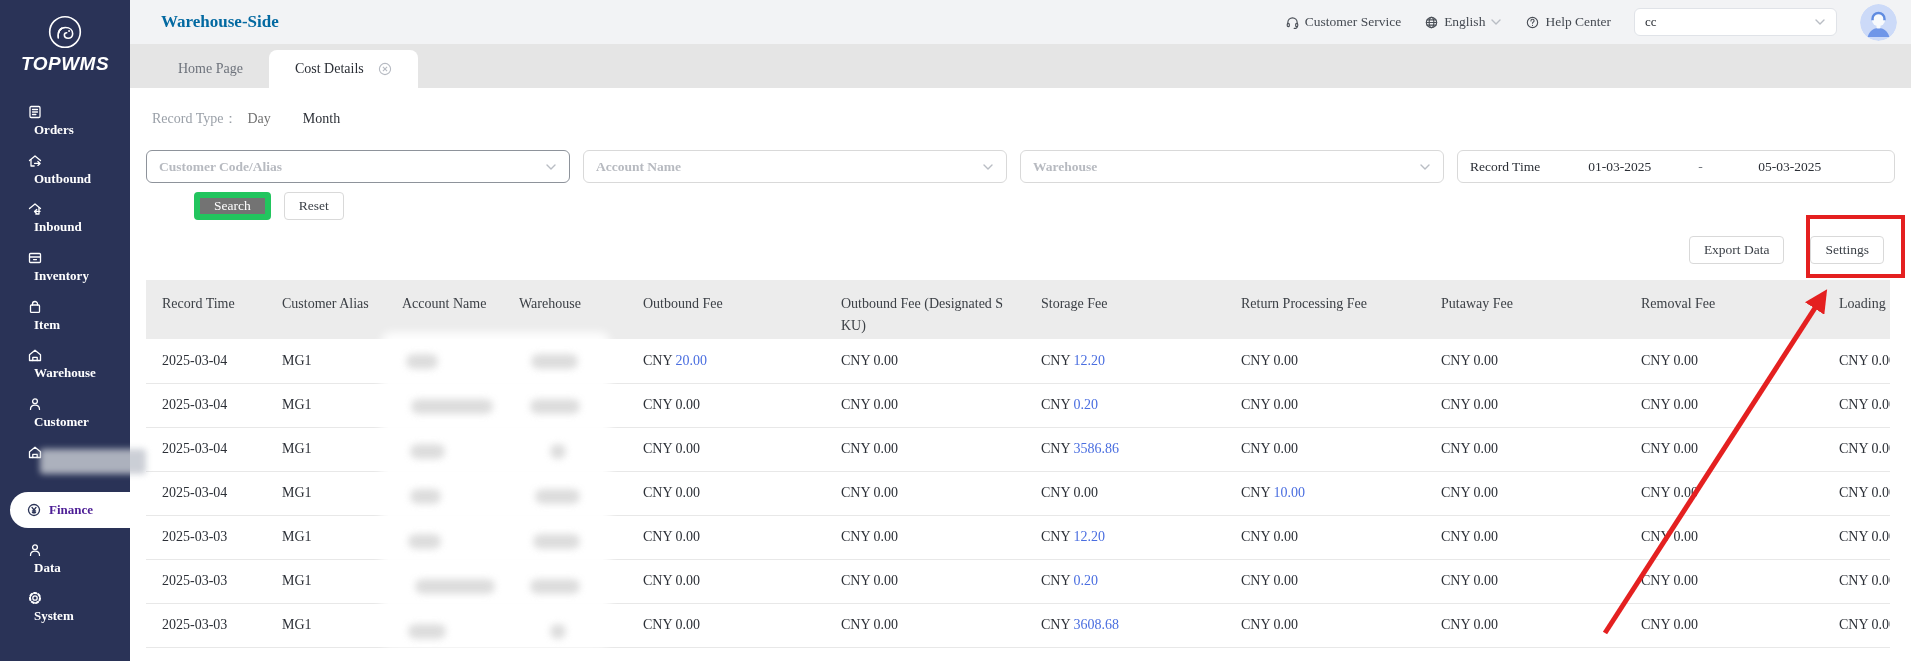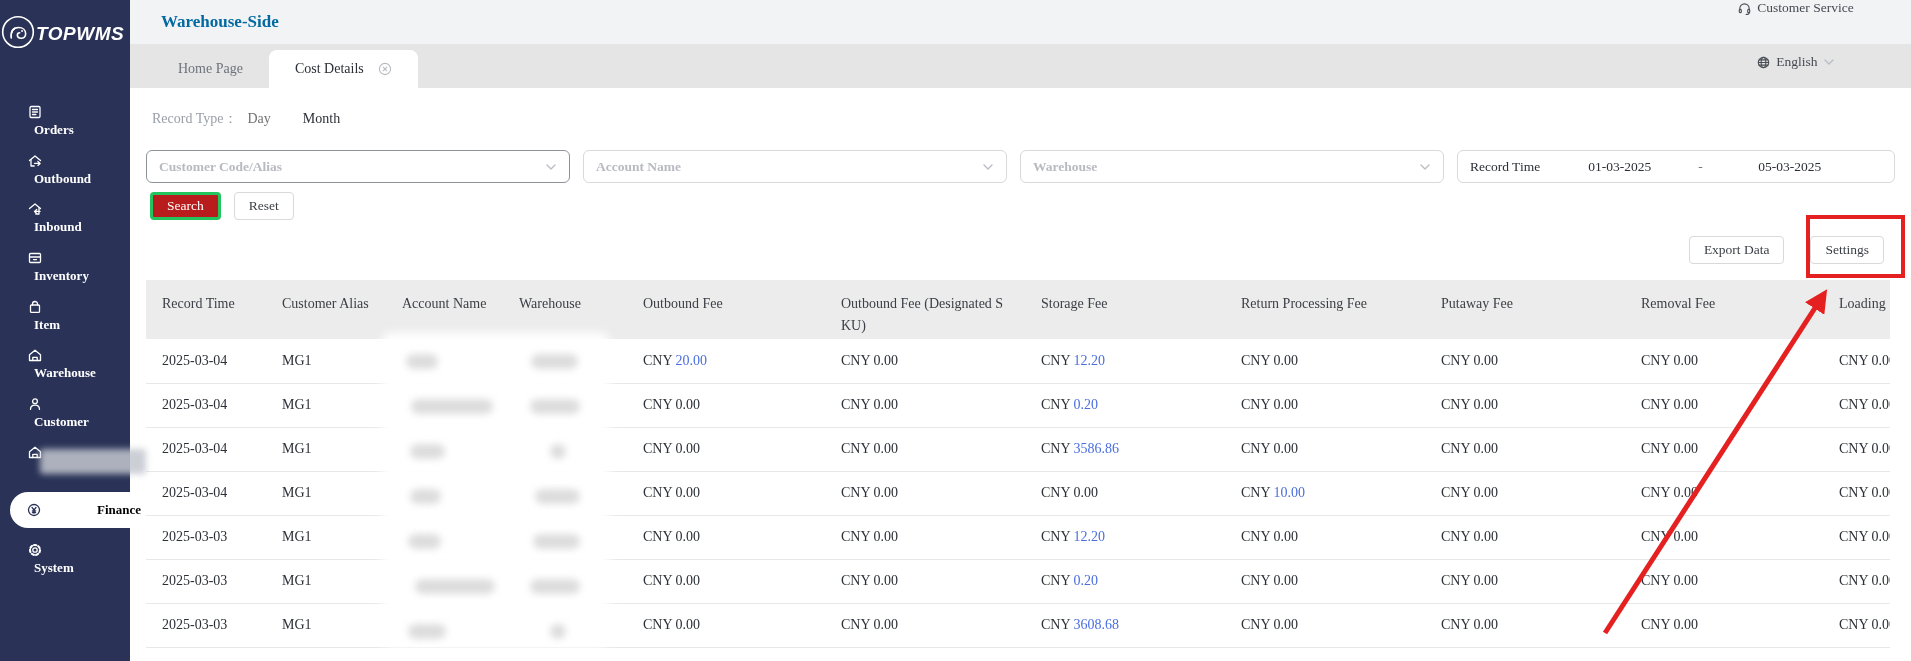--- a/index.html
+++ b/index.html
@@ -2,42 +2,42 @@
 <html><head>
 <meta charset="utf-8">
 <style>
   * { margin:0; padding:0; box-sizing:border-box; }
   html,body { width:1911px; height:661px; overflow:hidden; background:#fff;
     font-family:"Liberation Serif","DejaVu Serif",serif; }
   #stage { position:relative; width:1911px; height:661px; background:#fff; overflow:hidden; }
 
   
   .sidebar { position:absolute; left:0; top:0; width:130px; height:661px; background:#2a3357; z-index:5; }
-  .logo { display:flex; flex-direction:row; align-items:center; padding-top:14px; }
+  .logo { display:flex; flex-direction:column; align-items:center; padding-top:14px; }
   .logo-text { color:#fff; font-family:"Liberation Sans","DejaVu Sans",sans-serif;
     font-weight:bold; font-style:italic; font-size:19px; letter-spacing:.5px; margin-top:3px; }
   .menu { position:absolute; top:97px; left:0; right:0; }
   .menu-item { position:relative; height:48.6px; display:flex; align-items:center; padding-left:27px; cursor:pointer; }
   .menu-item .mi-icon { width:16px; height:16px; margin-right:7px; flex:none; color:#fff; }
   .menu-item .mi-icon svg { width:16px; height:16px; display:block; stroke:currentColor; fill:none;
     stroke-width:1.3; stroke-linecap:round; stroke-linejoin:round; }
   .menu-item .mi-label { color:#fff; font-weight:bold; font-size:13px; white-space:nowrap; }
   .menu-item.active { padding-left:0; }
   .menu-item.active .pill { display:flex; align-items:center; height:36px; margin-left:10px; width:135px;
     background:#fff; border-radius:20px 0 0 20px; padding-left:16px; }
   .menu-item.active .mi-icon { color:#2a3357; }
-  .menu-item.active .mi-label { color:#000000;margin-left:48px; }
+  .menu-item.active .mi-label { color:#4c1d95; }
   .mi-blob { position:absolute; left:40px; top:12px; width:106px; height:25px;
     background:#c3c7cf; filter:blur(3px); opacity:.85; border-radius:3px; z-index:6; }
 
   
   .main { position:absolute; left:130px; top:0; right:0; height:661px; }
   .topbar { position:relative; height:44px; background:#f2f3f5; }
   .page-title { position:absolute; left:31px; top:0; line-height:44px; font-size:17px; font-weight:bold; color:#0369a1; }
-  .topbar-right { position:absolute; right:14px; top:0; height:44px; display:flex; align-items:center; gap:38px;flex-direction:column; }
+  .topbar-right { position:absolute; right:14px; top:0; height:44px; display:flex; align-items:center; gap:23px; }
   .tb-action { display:flex; align-items:center; gap:5px; color:#454a52; font-size:13.5px; cursor:pointer; }
   .tb-action svg { width:15px; height:15px; display:block; stroke:#4a4f57; fill:none; stroke-width:1.2;
     stroke-linecap:round; stroke-linejoin:round; }
   .user-select { width:203px; height:28px; background:#fff; border:1px solid #e0e3e8; border-radius:6px;
     display:flex; align-items:center; justify-content:space-between; padding:0 10px; font-size:13px; color:#2b2f36; cursor:pointer; }
   .chev svg { width:12px; height:8px; stroke:#b9bdc4; fill:none; stroke-width:1.4; stroke-linecap:round; stroke-linejoin:round; display:block; }
   .avatar { width:37px; height:37px; border-radius:50%; overflow:hidden; flex:none; cursor:pointer; }
 
   .tabstrip { height:44px; background:#e5e5e5; display:flex; align-items:stretch; padding-left:22px; }
   .tab { display:flex; align-items:center; gap:14px; padding:0 26px; font-size:14px; color:#6e737c;
@@ -58,21 +58,21 @@
   .sel.focus { border-color:#8e939b; }
   .range-box { height:33px; border:1px solid #d9d9d9; border-radius:6px; background:#fff; flex:1;
     display:flex; align-items:center; font-size:13.5px; color:#2b2f36; padding:0 12px; cursor:pointer; }
   .range-box .rb-label { margin-right:48px; }
   .range-box .rb-date { width:110px; }
   .range-box .rb-sep { width:60px; color:#6f747c; }
 
   .btn-row { position:absolute; left:20px; top:104px; display:flex; gap:13px; }
   .btn { height:28px; padding:0 14px; font-size:13.5px; border-radius:4px; display:flex; align-items:center;
     cursor:pointer; font-family:inherit; }
-  .btn-primary { background:#b91c1c; color:#fff; border:3px solid #22c55e; }
+  .btn-primary { background:#737373; color:#fff; border:6px solid #22c55e;margin-left:44px; }
   .btn-plain { background:#fff; color:#3a3f46; border:1px solid #d9d9d9; }
 
   .export-row { position:absolute; right:27px; top:148px; display:flex; gap:26px; }
 
   .table-wrap { position:absolute; left:16px; top:192px; width:1744px; height:374px; overflow:hidden; }
   table.cost { border-collapse:collapse; table-layout:fixed; width:1827px; font-size:14px; }
   table.cost th { background:#ececec; height:59px; vertical-align:top; padding:13px 16px 0 16px; text-align:left;
     font-weight:normal; color:#3c4046; word-break:break-all; line-height:1.55; }
   table.cost td { height:44px; border-bottom:1px solid #e8e8e8; padding:0 16px; color:#2b2f36; white-space:nowrap; }
   .amt-link { color:#4a6ee0; cursor:pointer; }
@@ -156,20 +156,26 @@
         <div class="menu-item active">
           <div class="pill">
             <span class="mi-icon">
               <svg viewBox="0 0 16 16">
                 <circle cx="8" cy="8" r="5.5"></circle>
                 <path d="M6 5.4 8 8l2-2.6M8 8v3.2M6.4 9h3.2M6.4 10.6h3.2"></path>
               </svg>
             </span>
             <span class="mi-label">Finance</span>
           </div>
+        </div>
+        <div class="menu-item">
+          <span><span class="mi-icon"><svg viewBox="0 0 16 16">
+                <circle cx="8" cy="5.3" r="2.4"></circle>
+                <path d="M3.5 13.4c0-2.6 2-4.3 4.5-4.3s4.5 1.7 4.5 4.3"></path>
+              </svg></span><span class="mi-label">Data</span></span>
         </div>
         <div class="menu-item">
           <span><span class="mi-icon"><svg viewBox="0 0 16 16">
                 <circle cx="8" cy="8" r="2.2"></circle>
                 <circle cx="8" cy="8" r="5" stroke-width="2.1" stroke-dasharray="2.3 2.1"></circle>
               </svg></span><span class="mi-label">System</span></span>
         </div>
       </nav>
   </aside>
 

